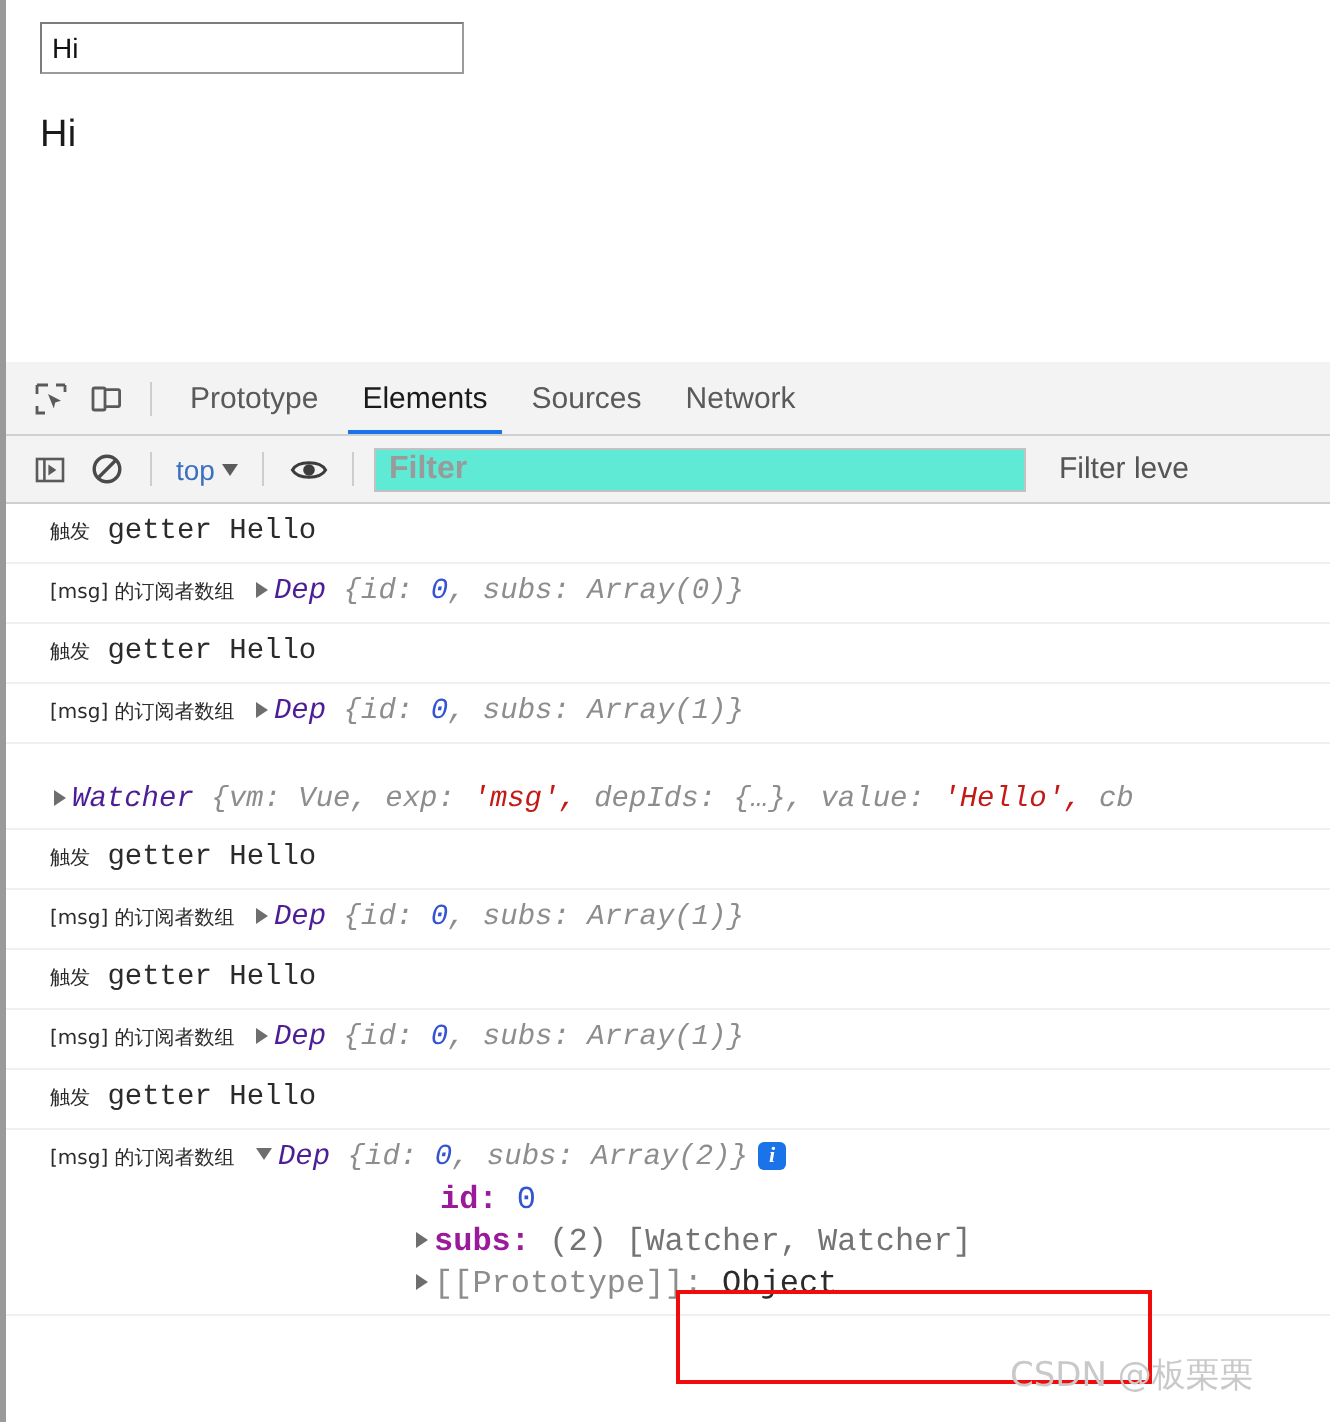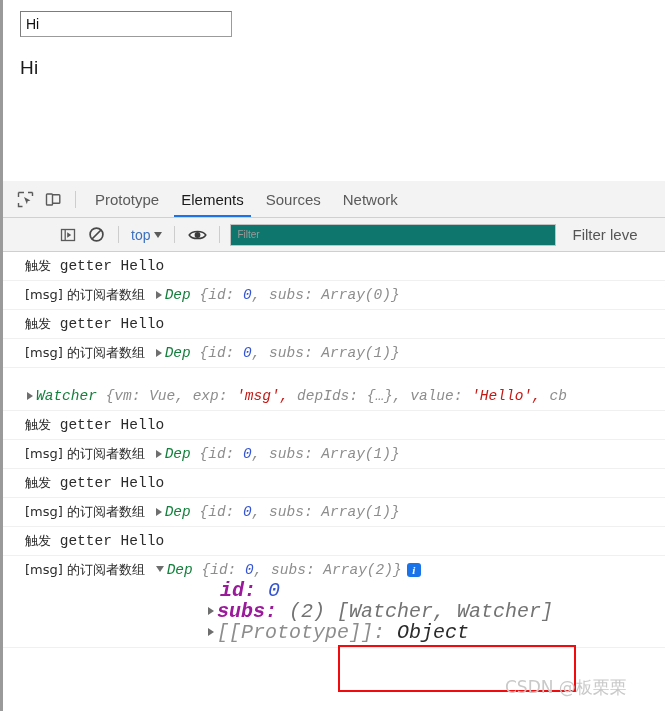--- a/index.html
+++ b/index.html
@@ -104,21 +104,20 @@
 
   
   .filterbar {
     position: relative;
     height: 34px;
     background: #f3f3f3;
     border-bottom: 1px solid #cfcfcf;
     display: flex;
     align-items: center;
     overflow: hidden;
-    padding-left: 43px;
   }
   .ctx-select {
     font-family: "Liberation Sans", sans-serif;
     font-size: 14px;
     color: #3b6fbf;
     display: flex; align-items: center; gap: 4px;
     padding: 0 4px;
     cursor: pointer;
     flex: 0 0 auto;
   }
@@ -126,26 +125,27 @@
     width: 0; height: 0;
     border-left: 4.5px solid transparent;
     border-right: 4.5px solid transparent;
     border-top: 6px solid #5b5b5b;
   }
   .filter-input {
     flex: 0 0 auto;
     width: 326px; height: 22px;
     margin-left: 2px;
     border: 1px solid #c2c2c2;
-    background: #0f766e;
-    font-family: "Liberation Sans", sans-serif;
-    font-size: 10px;
+    background: #5eead4;
+    font-family: "Liberation Sans", sans-serif;
+    font-size: 16px;
     color: #111;
     padding: 1px 6px;
     outline: none;
+    font-weight: bold;
   }
   .filter-input::placeholder { color: #9a9a9a; }
   .level-select {
     margin-left: 16px;
     font-family: "Liberation Sans", sans-serif;
     font-size: 15px;
     color: #555555;
     white-space: nowrap;
     flex: 0 0 auto;
     cursor: pointer;
@@ -166,42 +166,42 @@
     padding: 4px 0 4px 22px;
     font-size: 14.5px;
     line-height: 20px;
     color: #2b2b2b;
     white-space: nowrap;
     overflow: hidden;
   }
   .msg-row.blank { min-height: 14px; padding-top: 0; padding-bottom: 0; border-bottom: none; }
   .msg-row.tall { min-height: 28px; }
 
-  .cn { font-family: "DejaVu Sans", "Liberation Sans", sans-serif; font-size: 13px; }
+  .cn { font-family: "DejaVu Sans", "Liberation Sans", sans-serif; font-size: 10px; }
   .mono { font-family: "Liberation Mono", monospace; }
 
   .disc {
     display: inline-block;
     width: 0; height: 0;
     border-top: 4.5px solid transparent;
     border-bottom: 4.5px solid transparent;
     border-left: 6px solid #6e6e6e;
     margin: 0 3px 1px 2px;
     vertical-align: middle;
     cursor: pointer;
   }
   .disc.open {
     border-left: 4.5px solid transparent;
     border-right: 4.5px solid transparent;
     border-top: 6px solid #6e6e6e;
     border-bottom: none;
     margin-bottom: 2px;
   }
 
-  .objname { font-style: italic; color: #15803d; }
+  .objname { font-style: italic; color: #4c1d95; }
   .objbody { font-style: italic; color: #8d8d8d; }
   .num { font-style: italic; color: #3454d1; }
   .str { font-style: italic; color: #c41a16; }
   .propkey { color: #9b1a9b; font-weight: bold; }
   .protokey { color: #8d8d8d; }
   .numval { color: #3454d1; }
 
   .info-badge {
     display: inline-block;
     width: 14px; height: 14px;
@@ -214,24 +214,23 @@
     font-style: italic;
     text-align: center;
     line-height: 14px;
     vertical-align: middle;
     margin-left: 5px;
     cursor: pointer;
   }
 
   .sub-line {
     padding-left: 172px;
-    font-size: 20px;
+    font-size: 16px;
     line-height: 21px;
     white-space: nowrap;
-    font-style: italic;
   }
 
   
   .annot-rect {
     position: absolute;
     left: 335px; top: 464px;
     width: 238px; height: 47px;
     border: 2.5px solid #f00c0c;
     pointer-events: none;
     z-index: 5;

